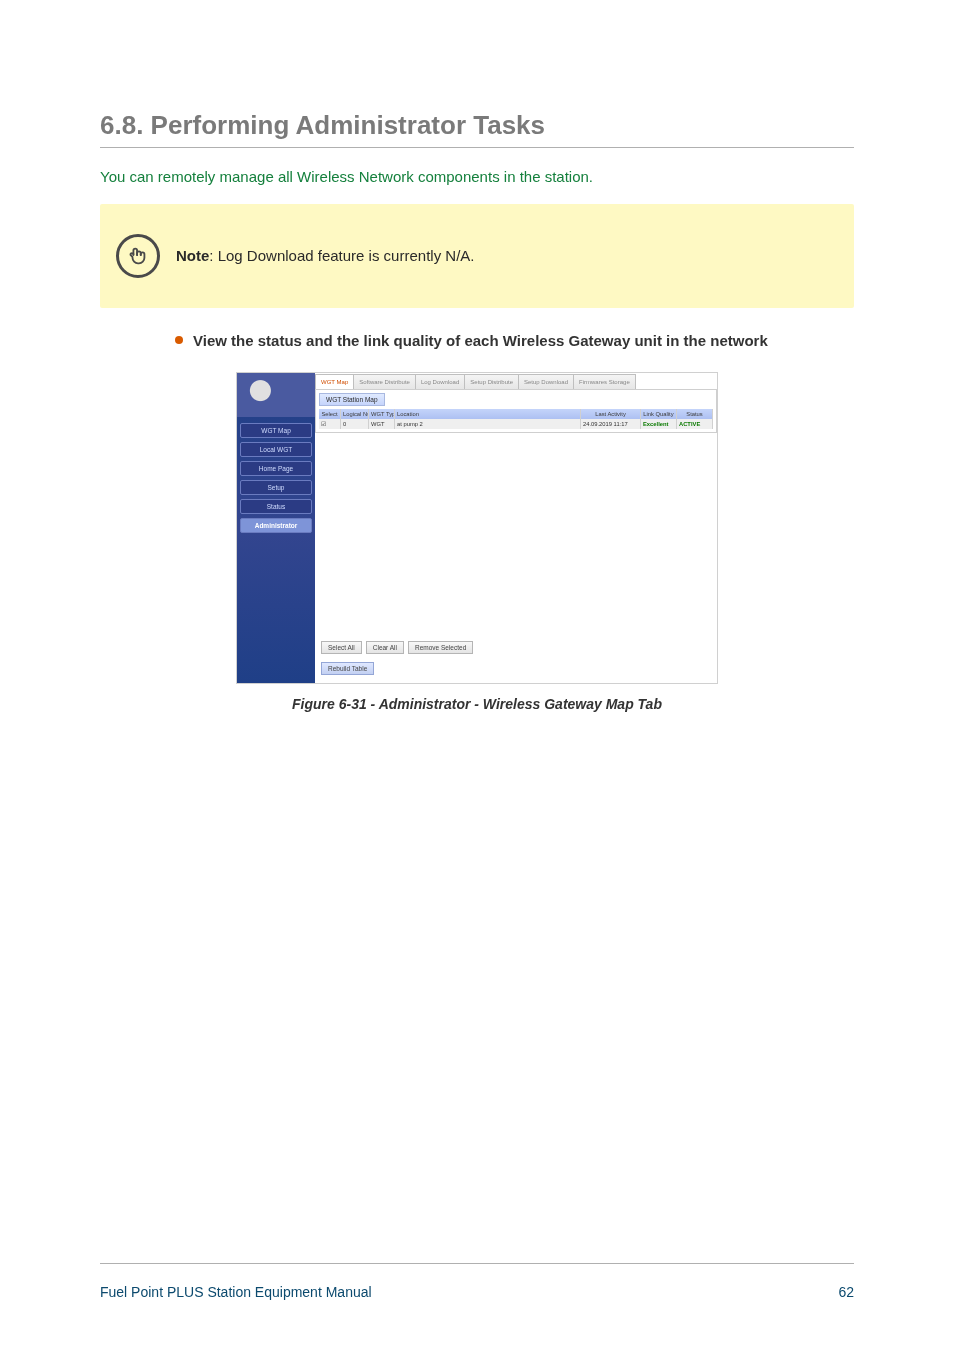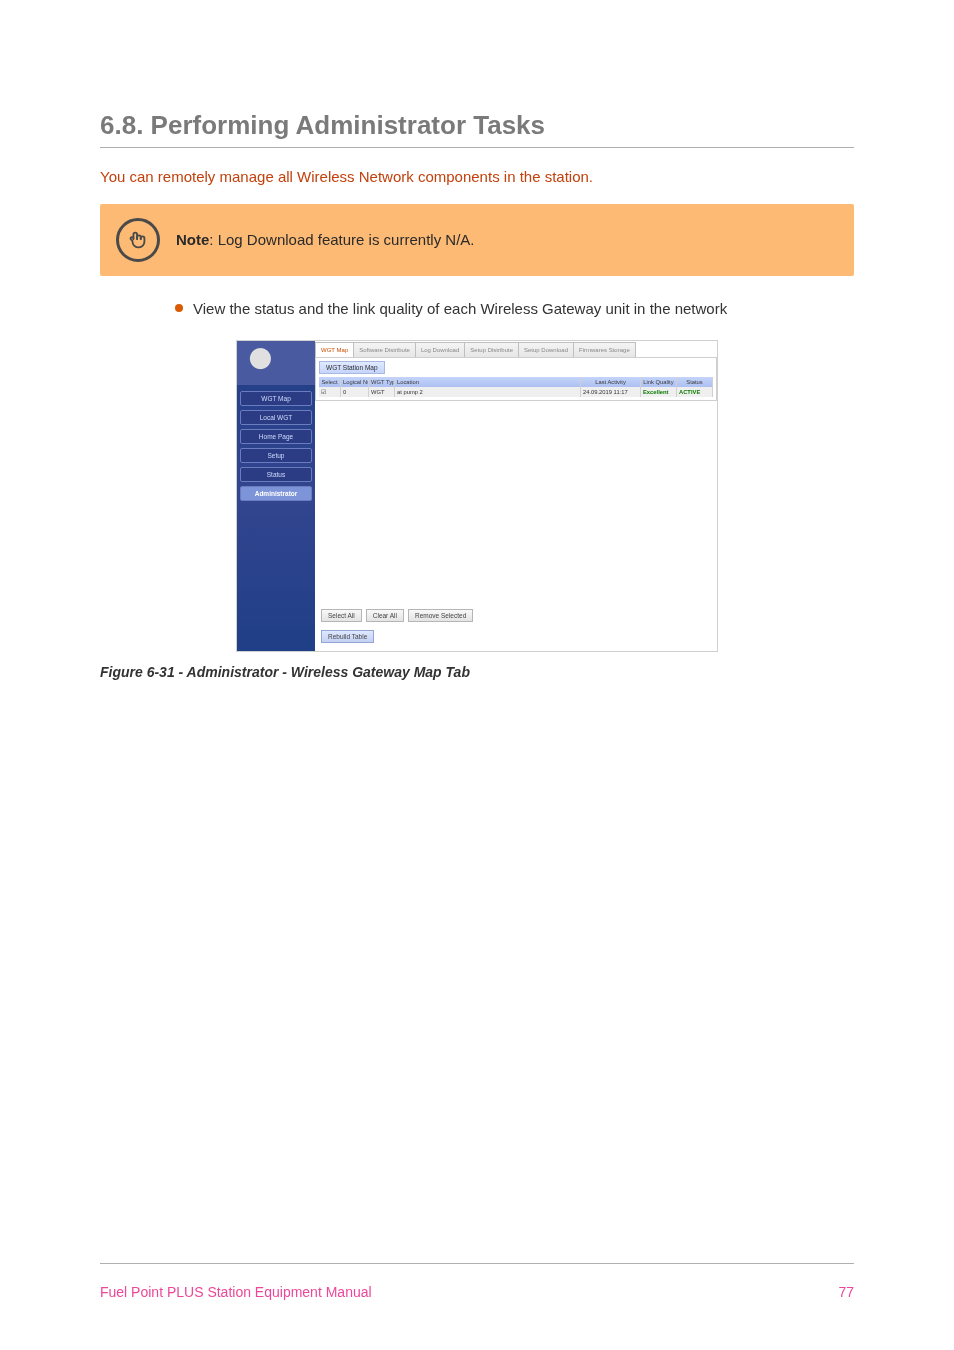--- a/index.html
+++ b/index.html
@@ -25,28 +25,28 @@
   }
   .heading-rule {
     border: none;
     border-top: 1px solid #b0b0b0;
     margin: 0 0 18px 0;
   }
   .body-text {
     font-size: 15px;
     line-height: 1.45;
     margin: 0 0 16px 0;
-    color: #c2410c;
+    color: #15803d;
   }
   .note-box {
-    background: #fdba74;
+    background: #fef9c3;
     border-radius: 2px;
     display: flex;
     align-items: center;
-    padding: 14px 16px;
+    padding: 30px 16px;
     margin: 0 0 22px 0;
     min-height: 42px;
   }
   .note-icon-circle {
     width: 38px;
     height: 38px;
     flex: 0 0 38px;
     border-radius: 50%;
     border: 3px solid #4a4a4a;
     display: flex;
@@ -62,20 +62,21 @@
   .subheading {
     color: #7a7a7a;
     font-size: 17px;
     font-weight: bold;
     margin: 0 0 14px 0;
   }
   ul.bullets {
     margin: 6px 0 20px 0;
     padding-left: 75px;
     list-style: none;
+    font-weight: bold;
   }
   ul.bullets li {
     font-size: 15px;
     line-height: 1.45;
     position: relative;
     color: #333;
     padding-left: 18px;
   }
   ul.bullets li::before {
     content: "";
@@ -220,21 +221,21 @@
   .es-btn.prim {
     background: linear-gradient(#dfe8ff,#c3d0f2);
     border-color: #94a6d6;
   }
   .es-footer-break {
     flex-basis: 100%;
     height: 0;
   }
 
   .figure-caption {
-    text-align: left;
+    text-align: center;
     font-style: italic;
     font-weight: bold;
     font-size: 14px;
     color: #333;
     margin: 8px 0 0 0;
   }
 
   .page-footer {
     position: absolute;
     left: 100px;
@@ -243,21 +244,21 @@
   }
   .footer-rule {
     border: none;
     border-top: 1px solid #b0b0b0;
     margin: 0 0 8px 0;
   }
   .footer-row {
     display: flex;
     justify-content: space-between;
     font-size: 14px;
-    color: #ec4899;
+    color: #0c4a6e;
     margin-top: 20px;
   }
 </style>
 </head>
 <body>
 
 <div class="page">
 
   <h2 class="section-heading">
     <span>6.8.</span>
@@ -339,17 +340,17 @@
       </div>
     </div>
   </div>
 
   <p class="figure-caption">Figure 6-31 - Administrator - Wireless Gateway Map Tab</p>
 
   <div class="page-footer">
     <hr class="footer-rule">
     <div class="footer-row">
       <span>Fuel Point PLUS Station Equipment Manual</span>
-      <span>77</span>
+      <span>62</span>
     </div>
   </div>
 
 </div>
 
 </body></html>

